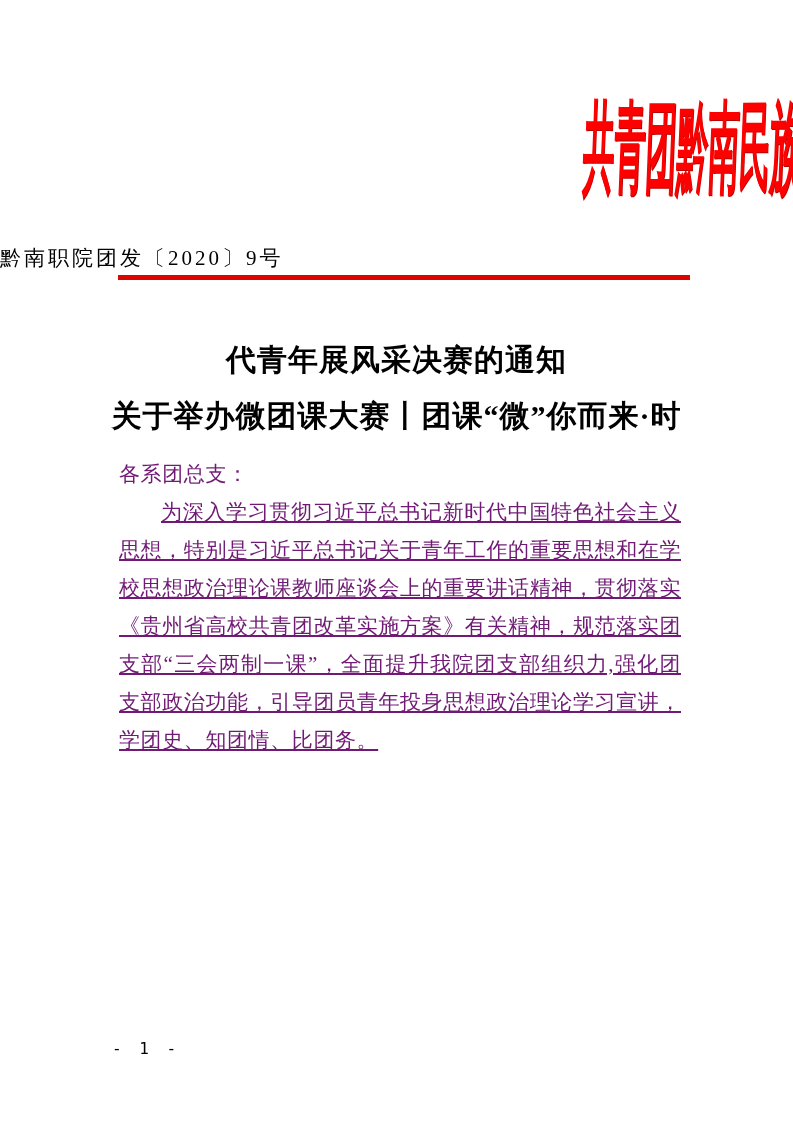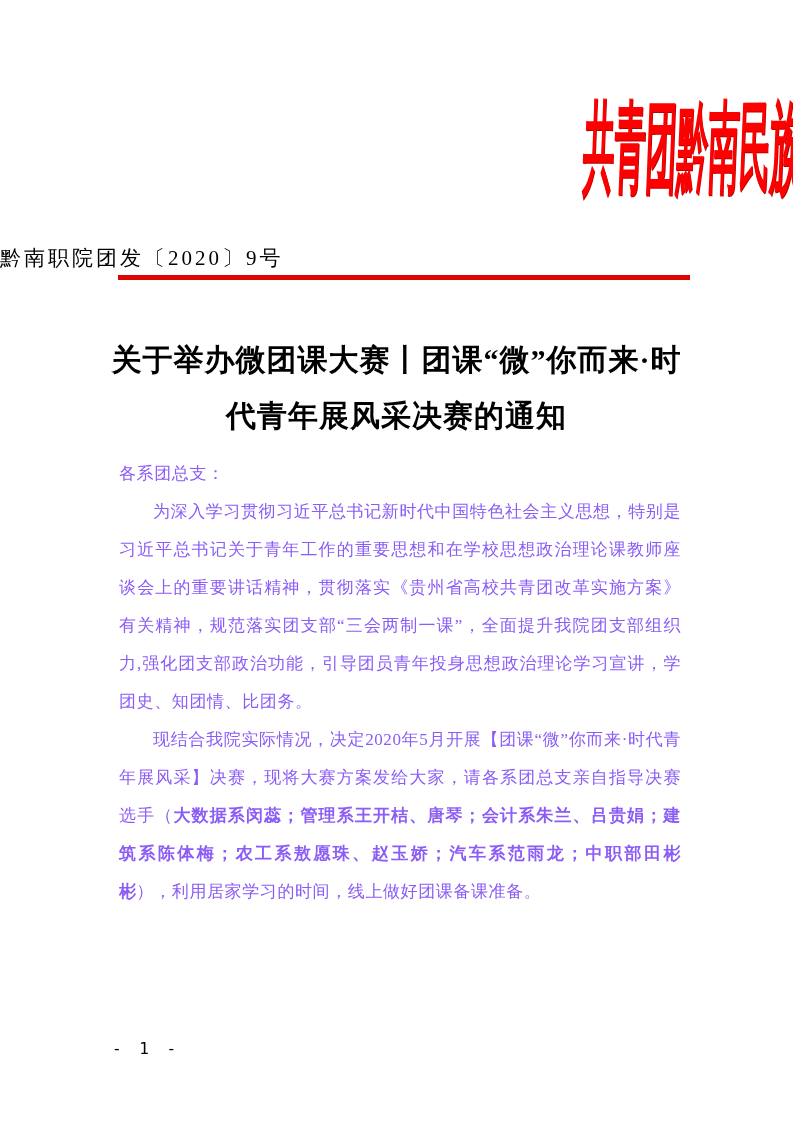--- a/index.html
+++ b/index.html
@@ -72,32 +72,32 @@
     color: #000000;
     letter-spacing: 1px;
   }
 
   
   .doc-body {
     position: absolute;
     top: 455px;
     left: 119px;
     width: 562px;
-    font-size: 17px;
+    font-size: 21px;
     line-height: 38px;
-    color: #8b5cf6;
+    color: #701a75;
     letter-spacing: 0.6px;
   }
   .doc-body p {
     text-align: justify;
     text-justify: inter-ideograph;
     text-align-last: left;
     margin: 0;
   }
-  .doc-body p.indented { text-indent: 2em; }
+  .doc-body p.indented { text-indent: 2em; text-decoration: underline; }
   .bold-names {
     font-family: "Liberation Sans", "DejaVu Sans", sans-serif;
     font-weight: bold;
   }
 
   
   .page-number {
     position: absolute;
     top: 1039px;
     left: 112px;
@@ -114,25 +114,24 @@
 
   <div class="banner-wrap">
     <span class="banner-text">共青团黔南民族职业技术学院委员会文件</span>
   </div>
 
   <div class="doc-number">黔南职院团发〔2020〕9号</div>
 
   <div class="red-rule"></div>
 
   <div class="doc-title">
+    <div>代青年展风采决赛的通知</div>
     <div>关于举办微团课大赛丨团课“微”你而来·时</div>
-    <div>代青年展风采决赛的通知</div>
   </div>
 
   <div class="doc-body">
     <p>各系团总支：</p>
     <p class="indented">为深入学习贯彻习近平总书记新时代中国特色社会主义思想，特别是习近平总书记关于青年工作的重要思想和在学校思想政治理论课教师座谈会上的重要讲话精神，贯彻落实《贵州省高校共青团改革实施方案》有关精神，规范落实团支部“三会两制一课”，全面提升我院团支部组织力,强化团支部政治功能，引导团员青年投身思想政治理论学习宣讲，学团史、知团情、比团务。</p>
-    <p class="indented"><span>现结合我院实际情况，决定2020年5月开展【团课“微”你而来·时代青年展风采】决赛，现将大赛方案发给大家，请各系团总支亲自指导决赛选手（</span><span class="bold-names">大数据系闵蕊；管理系王开桔、唐琴；会计系朱兰、吕贵娟；建筑系陈体梅；农工系敖愿珠、赵玉娇；汽车系范雨龙；中职部田彬彬</span><span>），利用居家学习的时间，线上做好团课备课准备。</span></p>
   </div>
 
   <div class="page-number">- 1 -</div>
 
 </div>
 
 </body></html>

